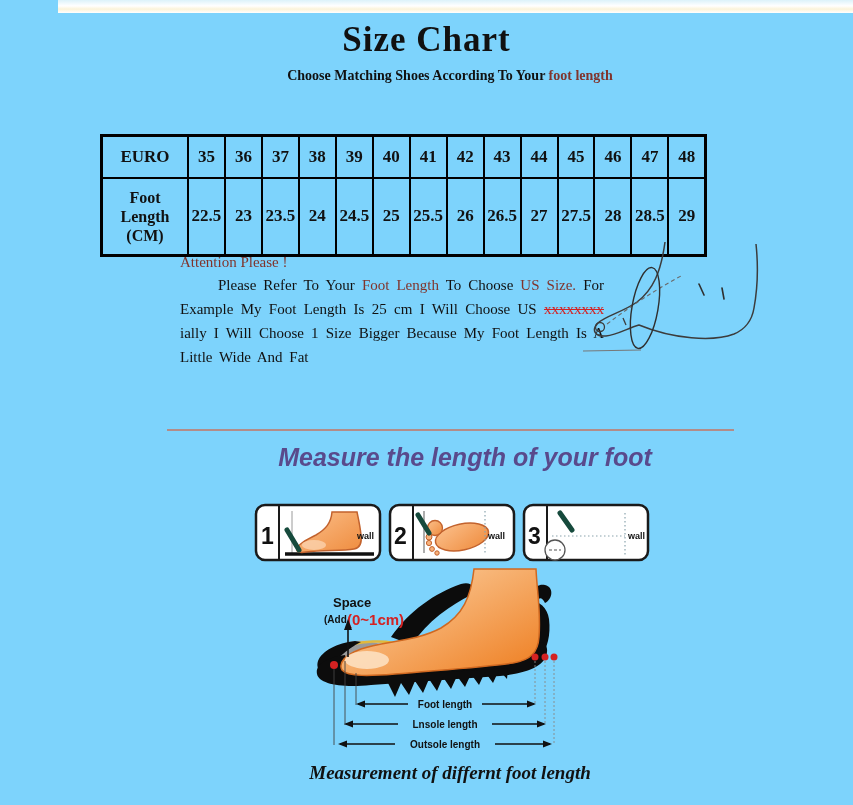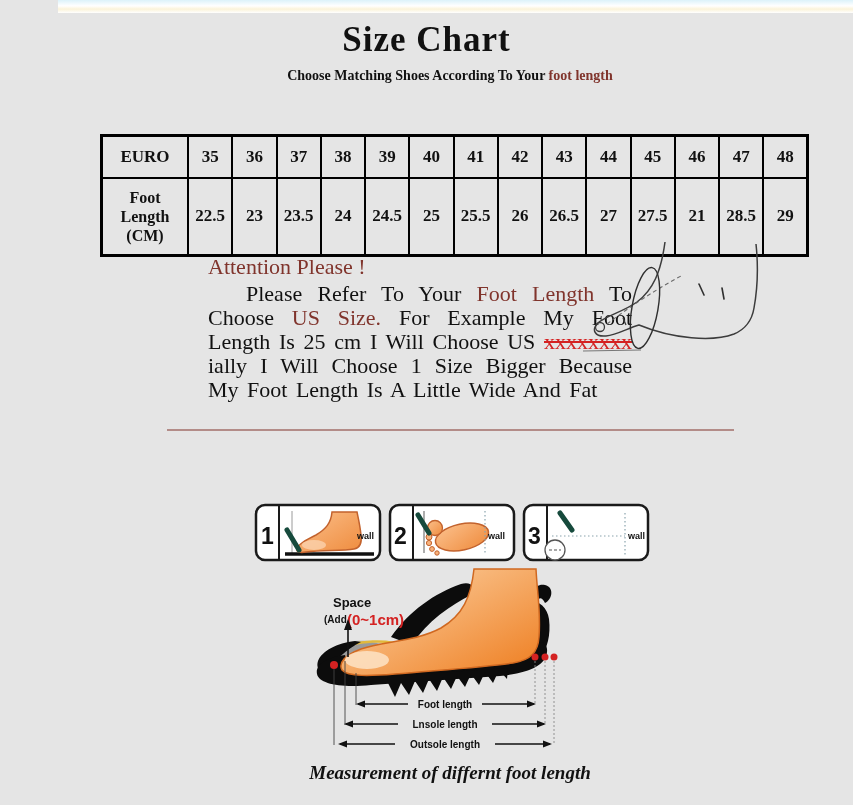--- a/index.html
+++ b/index.html
@@ -1,42 +1,42 @@
 <!DOCTYPE html>
 <html style="--maroon: #80342c; --red: #d42222; --purple: #594a8c; --divider: #b38c88; --pencil: #164a3c; --foot: #ef8c3e;"><head>
 <meta charset="utf-8">
 <style>
   html,body{margin:0;padding:0;background:#fff;}
-  #canvas{position:relative;width:853px;height:805px;background:#e5e5e5;overflow:hidden;
+  #canvas{position:relative;width:853px;height:805px;background:#7dd3fc;overflow:hidden;
           font-family:"Liberation Serif",serif;color:#111;}
   .abs{position:absolute;}
 
   
   .top-strip{left:58px;top:0;width:795px;height:13px;
     background:linear-gradient(180deg,#dcf2fa 0%,#ffffff 45%,#fbf3d9 70%,#ffffff 100%);}
 
   
   .page-title{left:0;top:20px;width:853px;text-align:center;
     font-size:35px;font-weight:bold;letter-spacing:1px;}
   .subtitle{left:50px;top:68px;width:800px;text-align:center;
     font-size:14px;font-weight:bold;}
   .subtitle .hl{color:var(--maroon,#80342c);}
 
   
   .size-table{left:100px;top:134px;border-collapse:collapse;table-layout:fixed;
-    width:709px;border:3px solid #000;}
+    width:607px;border:3px solid #000;}
   .size-table td{border:2px solid #000;text-align:center;vertical-align:middle;
     font-weight:bold;font-size:17px;padding:0;}
   .size-table .label-col{width:84px;}
   .size-table tr.r1{height:42px;}
   .size-table tr.r2{height:62px;}
   .size-table .row-label{font-size:16px;line-height:19px;padding:9px 6px;}
 
   
-  .attention{left:180px;top:254px;width:424px;font-size:22px;margin-left:28px;}
+  .attention{left:180px;top:254px;width:424px;font-size:15px;}
   .attention .att-head{color:var(--maroon,#80342c);margin:0 0 2px 0;font-weight:normal;}
   .attention p{margin:0;text-align:justify;text-indent:38px;line-height:24px;word-spacing:3px;}
   .maroon{color:var(--maroon,#80342c);}
   .red-strike{color:var(--red,#d42222);text-decoration:line-through;
     text-decoration-color:var(--red,#d42222);}
 
   
   .foot-sketch{left:583px;top:238px;}
   .choose-note{left:596px;top:382px;width:140px;text-align:center;
     font-size:15px;line-height:21px;color:#2e2e2e;}
@@ -95,21 +95,21 @@
       <td>23</td>
       <td>23.5</td>
       <td>24</td>
       <td>24.5</td>
       <td>25</td>
       <td>25.5</td>
       <td>26</td>
       <td>26.5</td>
       <td>27</td>
       <td>27.5</td>
-      <td>21</td>
+      <td>28</td>
       <td>28.5</td>
       <td>29</td>
     </tr>
   </tbody>
     </table>
 
   <div class="abs attention">
     <div class="att-head">Attention Please !</div>
     <p><span>Please Refer To Your </span><span class="maroon">Foot Length</span><span> To Choose </span><span class="maroon">US Size.</span><span> For Example My Foot Length Is 25 cm I Will Choose US </span><span class="red-strike">xxxxxxxx</span><span> ially I Will Choose 1 Size Bigger Because My Foot Length Is A Little Wide And Fat</span></p>
   </div>
@@ -125,20 +125,21 @@
     <path d="M116,46 L121,57" stroke="#2f2f2f" stroke-width="1.6" stroke-linecap="round"></path>
     <path d="M139,50 L141,61" stroke="#2f2f2f" stroke-width="1.6" stroke-linecap="round"></path>
     <path d="M0,113 L58,112" stroke="#777" stroke-width="1"></path>
   </svg>
 
   <div class="abs choose-note">
   </div>
 
   <div class="abs divider"></div>
 
+  <div class="abs measure-heading">Measure the length of your foot</div>
 
   <div class="abs steps">
 
     <svg class="step-svg" width="128" height="59" viewBox="0 0 128 59">
       <defs>
         <linearGradient id="pf1" x1="0" y1="0" x2="1" y2="1">
           <stop offset="0" stop-color="#fbc08c"></stop>
             <stop offset="1" stop-color="#ef8c3e"></stop>
         </linearGradient>
       </defs>

